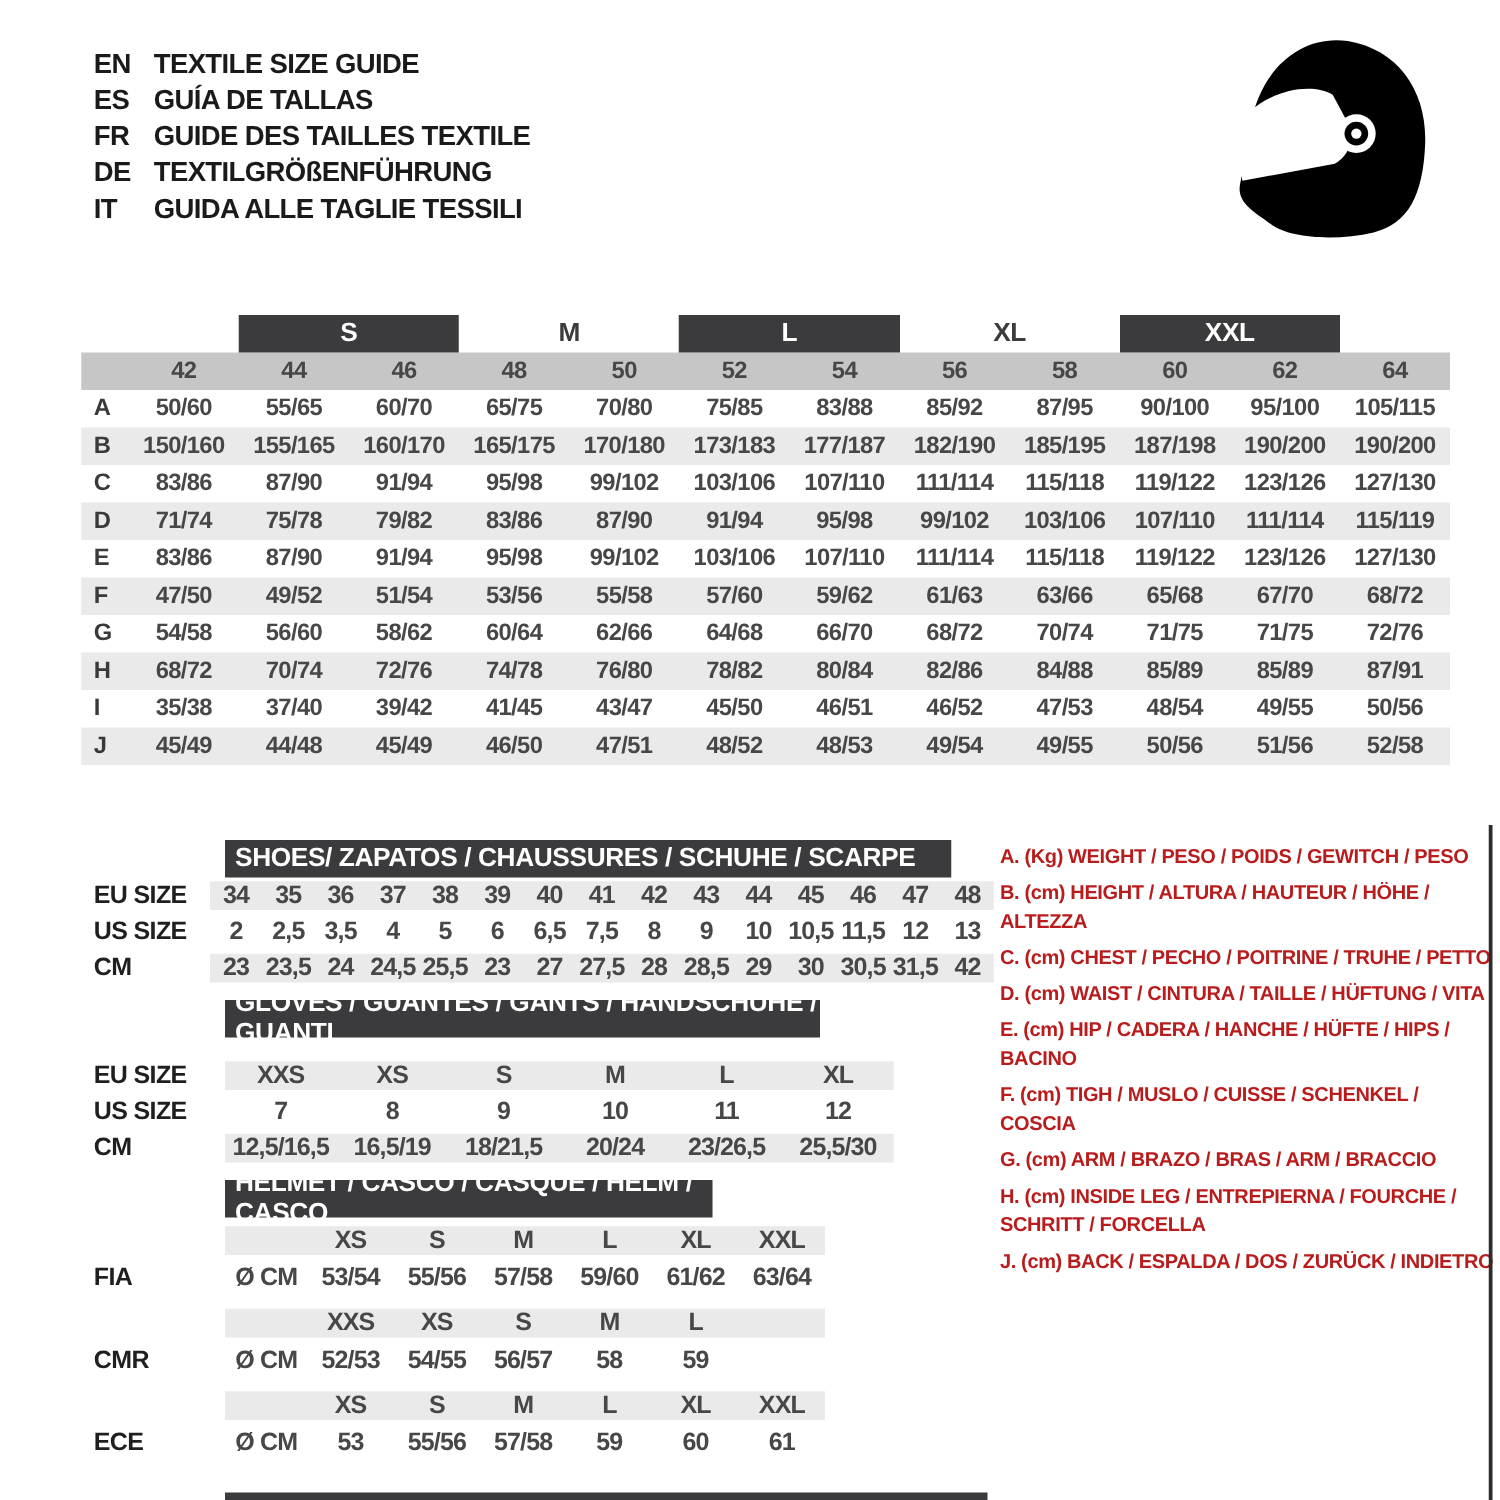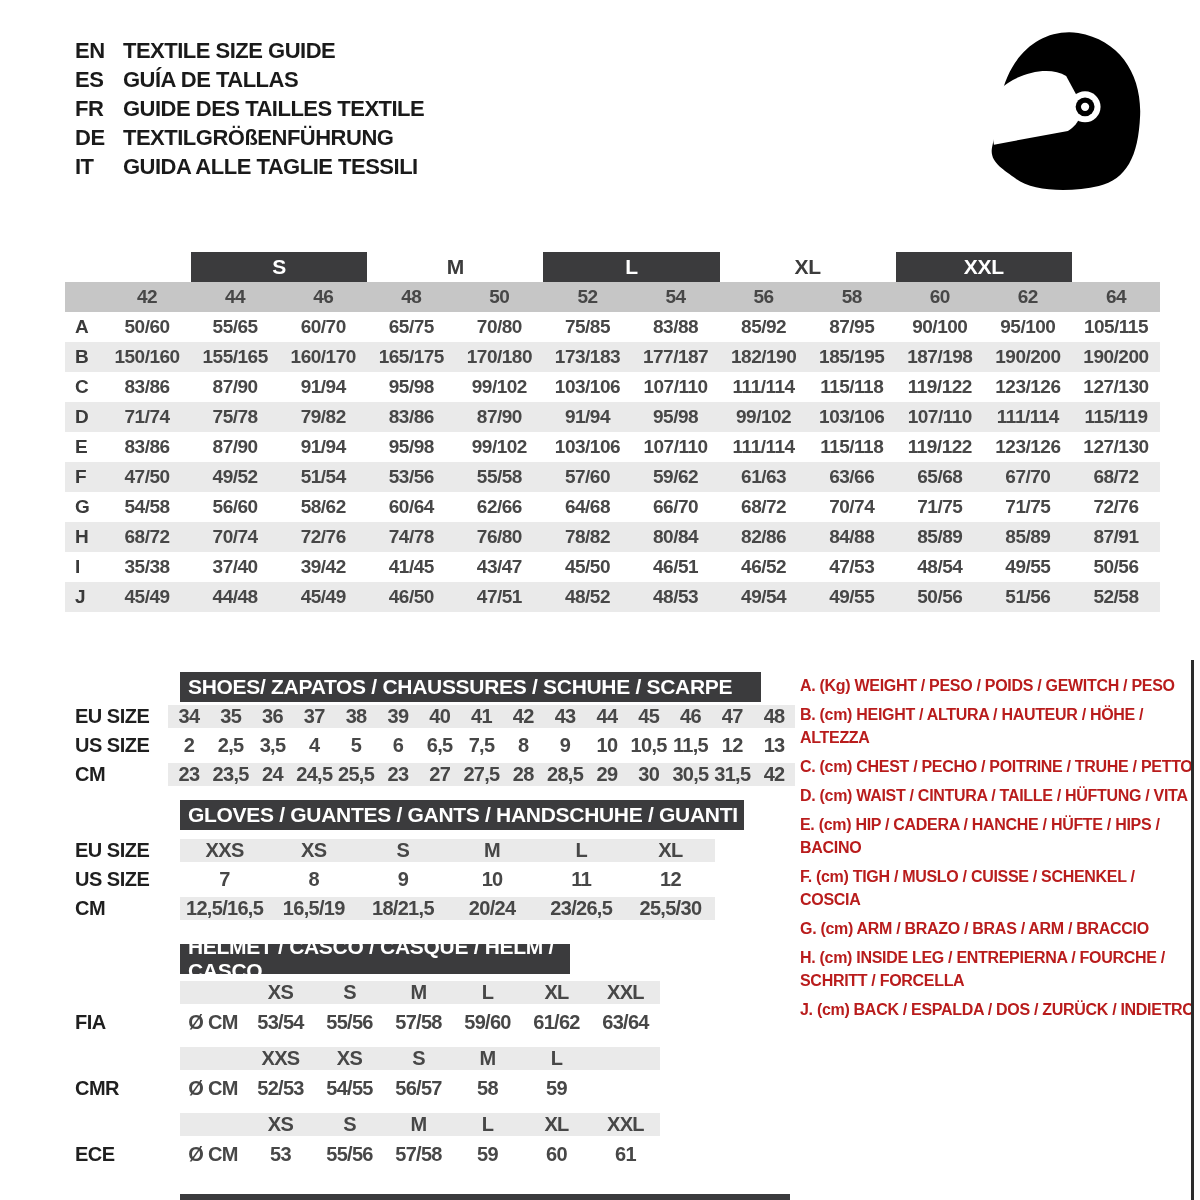--- a/index.html
+++ b/index.html
@@ -38,21 +38,21 @@
   .gray{background:#eaeaea;}
   .band-15{width:708px;grid-template-columns:repeat(15,1fr);}
   .band-6{width:535px;grid-template-columns:repeat(6,1fr);}
   .band-h{width:480px;grid-template-columns:66px repeat(6,1fr);}
   .bcell{display:flex;align-items:center;justify-content:center;font-size:20px;letter-spacing:-0.7px;color:#474747;height:100%;}
   .gap6{margin-top:6px;}
 
   .shoes{top:672px;width:730px;}
   .shoes .sec-header{width:581px;}
   .gloves{top:800px;width:650px;}
-  .gloves .sec-header{width:564px;margin-bottom:6px;}
+  .gloves .sec-header{width:476px;margin-bottom:16px;}
   .helmet{top:944px;width:600px;}
   .helmet .sec-header{width:390px;margin-bottom:3px;}
 
   
   .legend{position:absolute;left:800px;top:674px;width:396px;color:#b91c1c;}
   .legend-item{font-size:16px;line-height:23px;letter-spacing:-0.3px;margin-bottom:6px;}
 
   
   .cutoff-bar{position:absolute;left:180px;top:1194px;width:610px;height:6px;background:#3b3b3d;}
   .edge-line{position:absolute;left:1191px;top:660px;width:3px;height:540px;background:#2c2c2c;}

